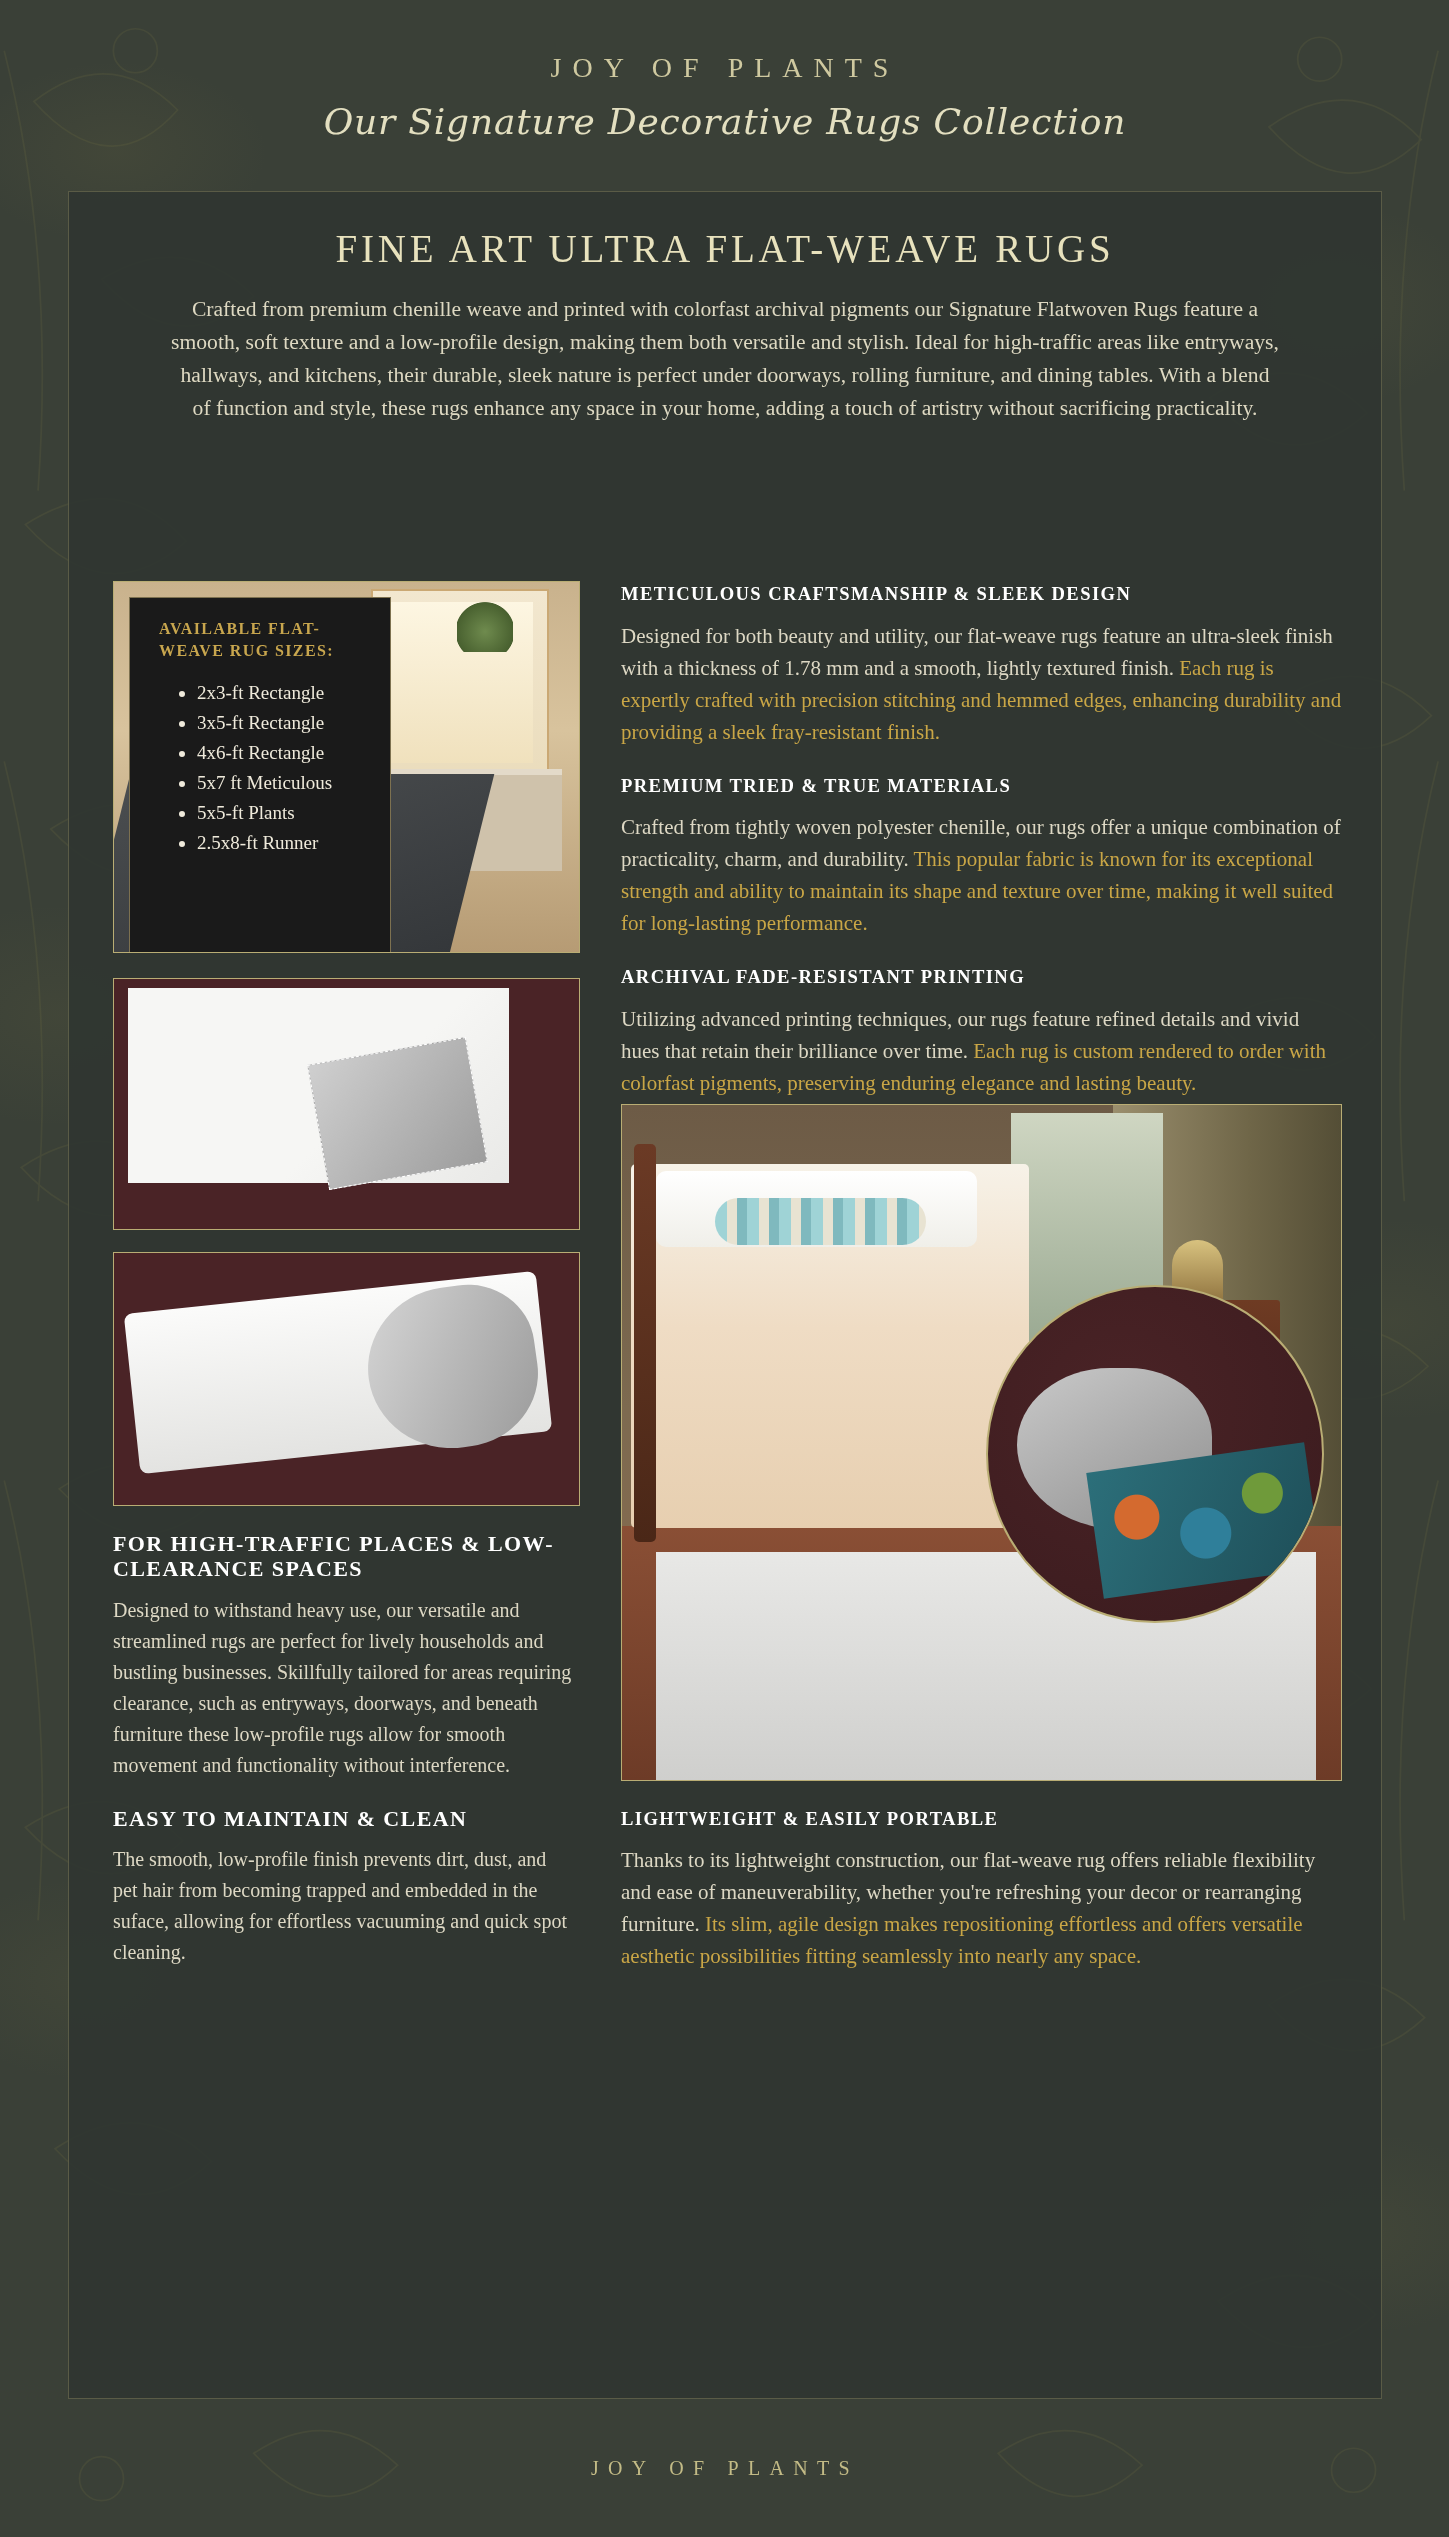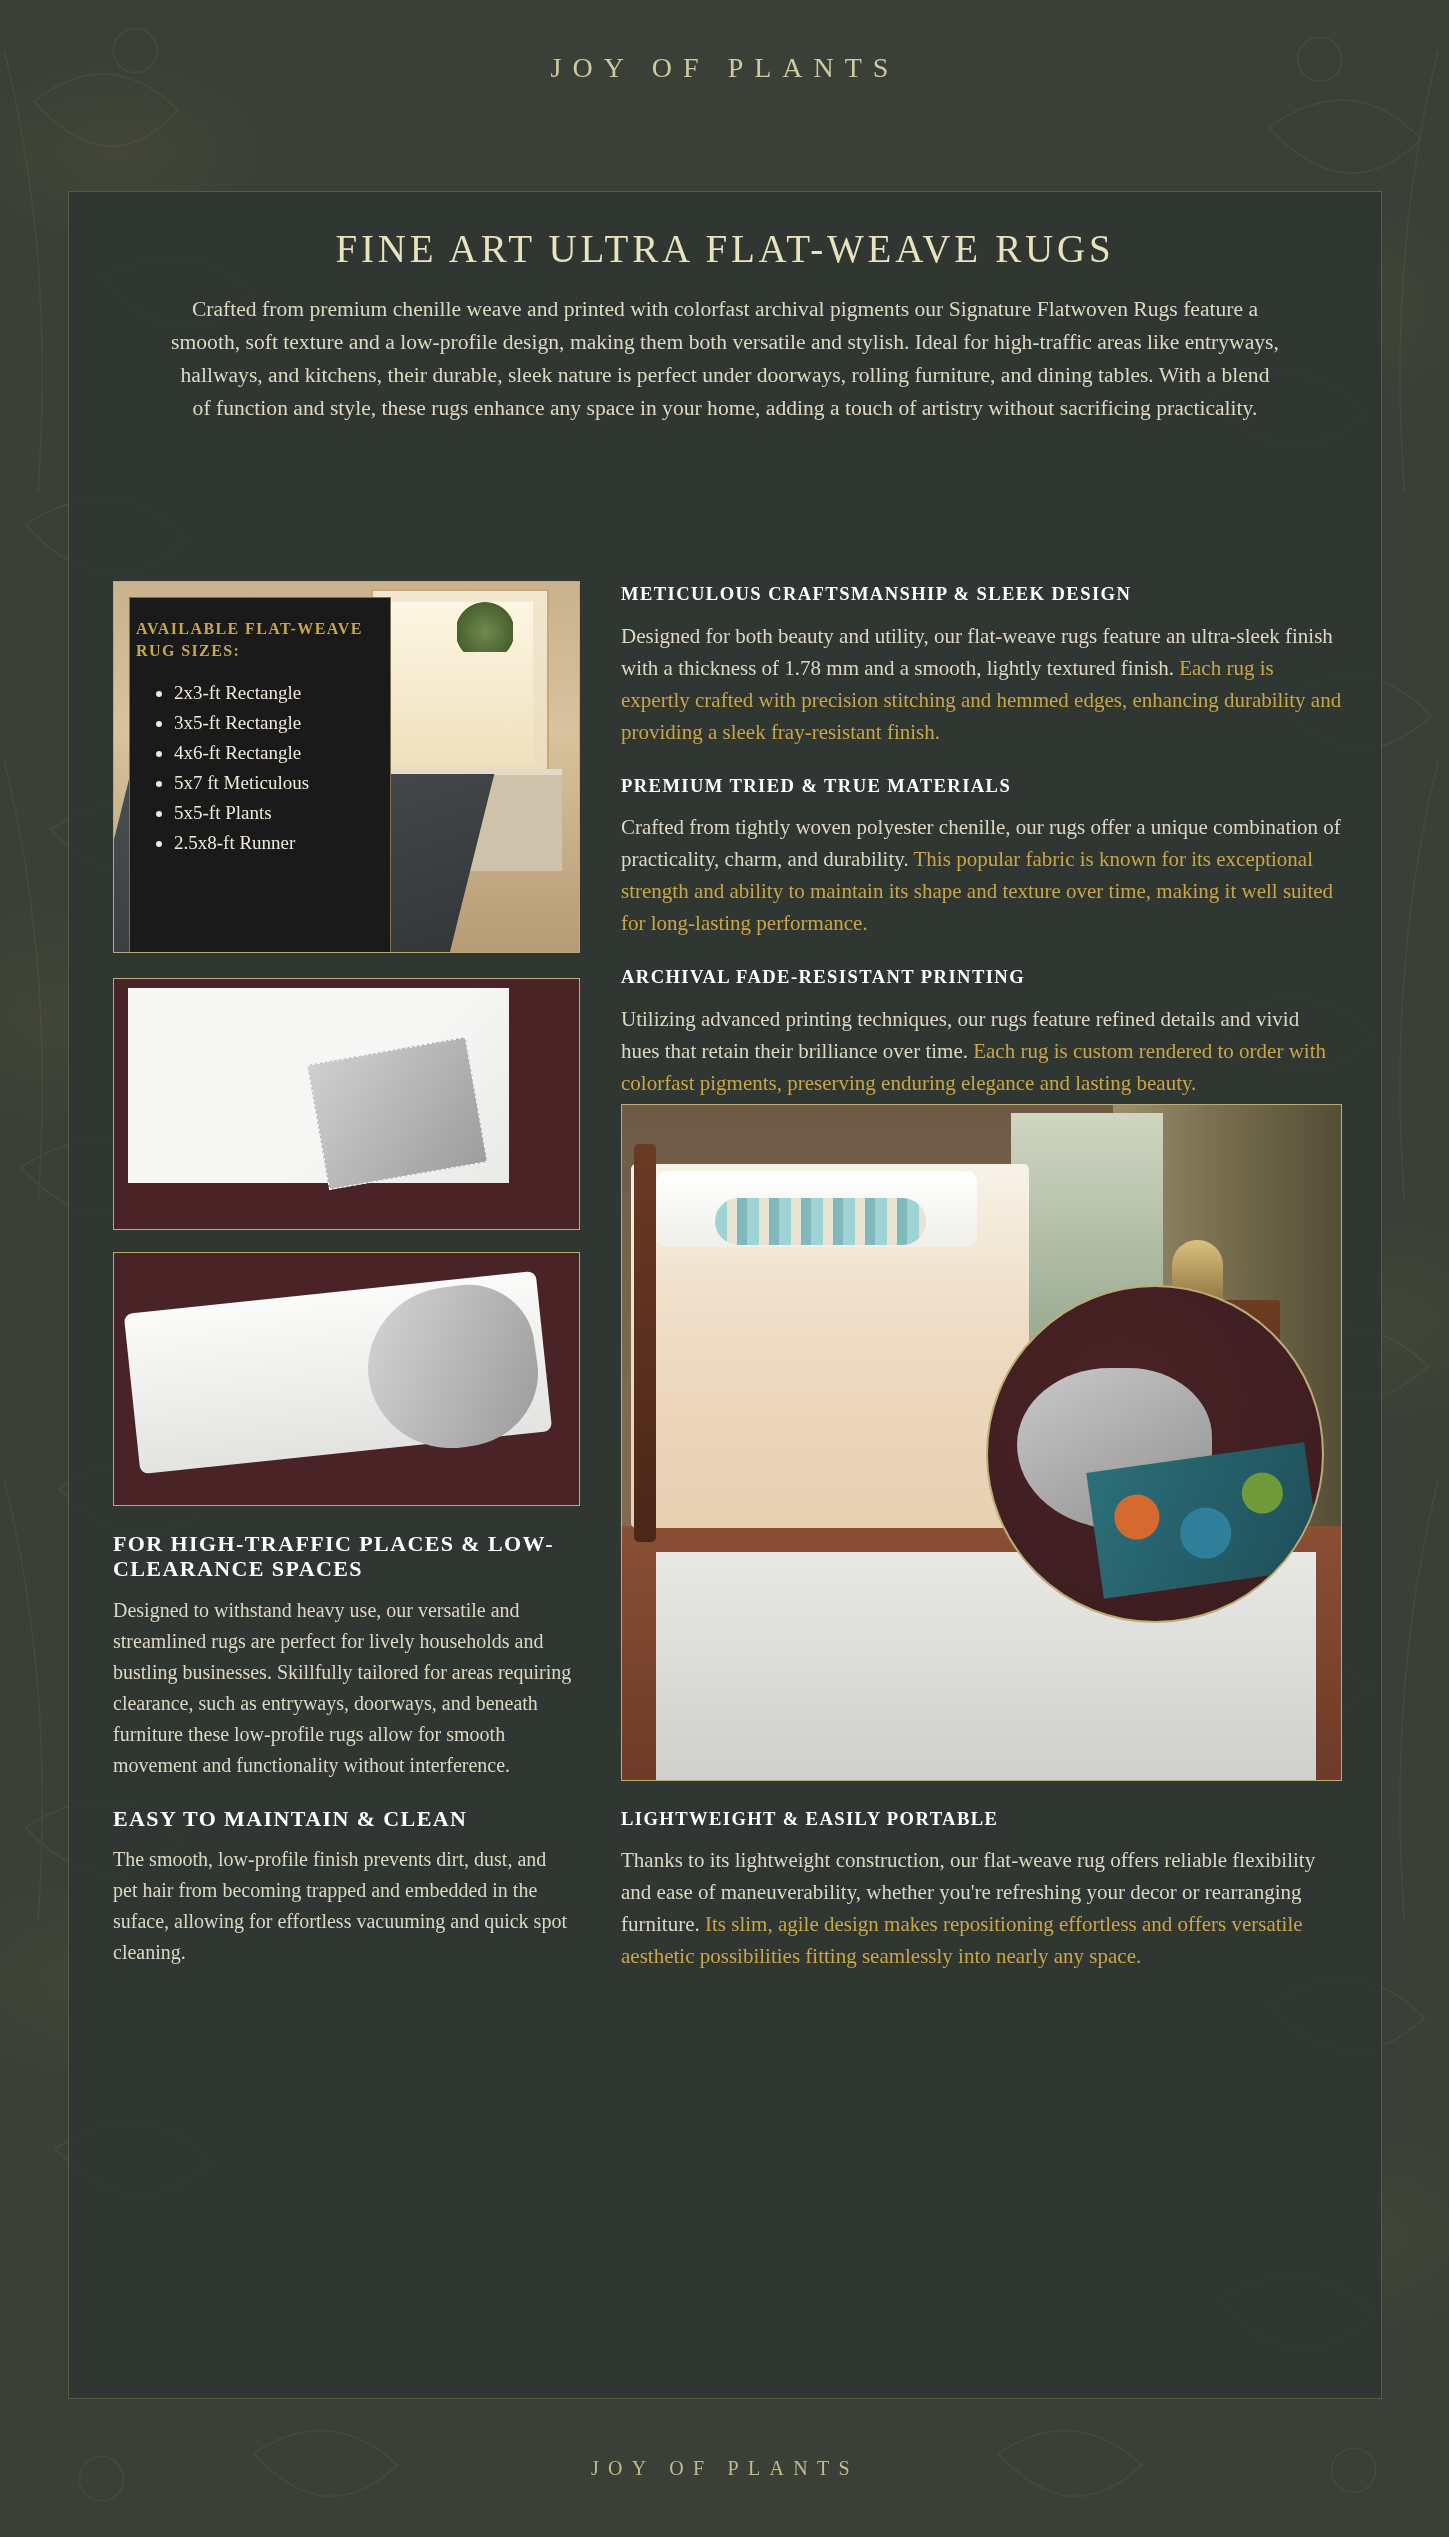--- a/index.html
+++ b/index.html
@@ -138,21 +138,21 @@
     position:absolute; left: -8.5px; bottom: -17px; width: 364px; height: 195px;
     background: linear-gradient(160deg,#4b4e50,#333639);
     transform: skewX(-14deg);
   }
   .sizes-card {
     position: absolute;
     left: 15px; top: 15px;
     width: 262px; height: 377px;
     background: #1a1a1a;
     border: 1.7px solid #7d7150;
-    padding: 20px 6px;
+    padding: 20px 29px;
   }
   .sizes-card h4 {
     margin: 0 0 13.5px 0;
     color: #c8a64e;
     font-size: 16px;
     letter-spacing: 1.4px;
     line-height: 22px;
     text-transform: uppercase;
     font-weight: 700;
   }
@@ -337,20 +337,21 @@
         <circle cx="120" cy="2930" r="26"></circle>
           <circle cx="1600" cy="2920" r="26"></circle>
         <path d="M300 2900 q90 -60 170 14 q-85 80 -170 -14 Z"></path>
         <path d="M1180 2900 q90 -60 170 14 q-85 80 -170 -14 Z"></path>
       </g>
     </svg>
   </div>
 
   <div class="header">
     <div class="brand-top">Joy of Plants</div>
+    <div class="brand-sub">Our Signature Decorative Rugs Collection</div>
   </div>
 
   <div class="panel">
 
     <div class="title">Fine Art Ultra Flat-Weave Rugs</div>
     <p class="intro">Crafted from premium chenille weave and printed with colorfast archival pigments our Signature Flatwoven Rugs feature a smooth, soft texture and a low-profile design, making them both versatile and stylish. Ideal for high-traffic areas like entryways, hallways, and kitchens, their durable, sleek nature is perfect under doorways, rolling furniture, and dining tables. With a blend of function and style, these rugs enhance any space in your home, adding a touch of artistry without sacrificing practicality.</p>
 
     <div class="cols">
 
       <div class="col-left">

